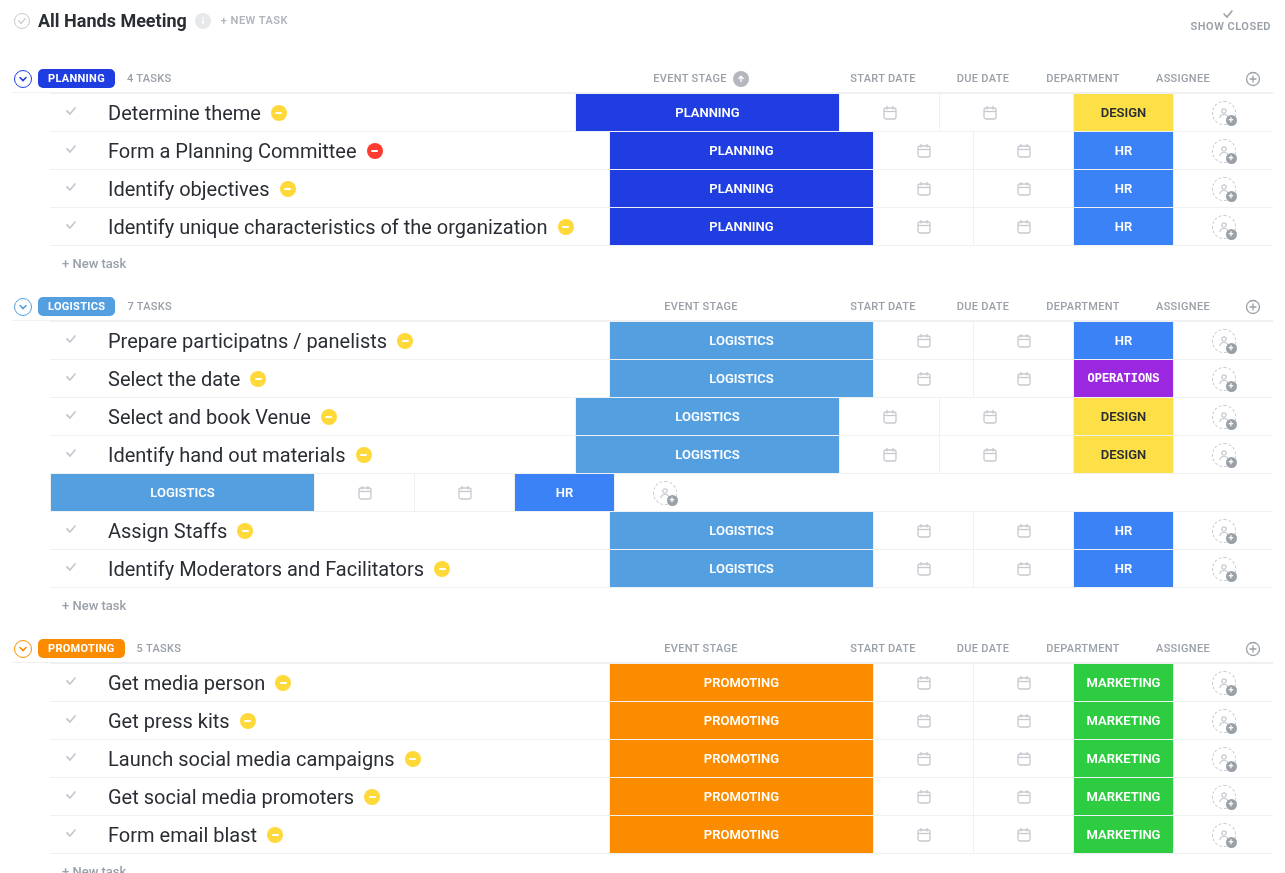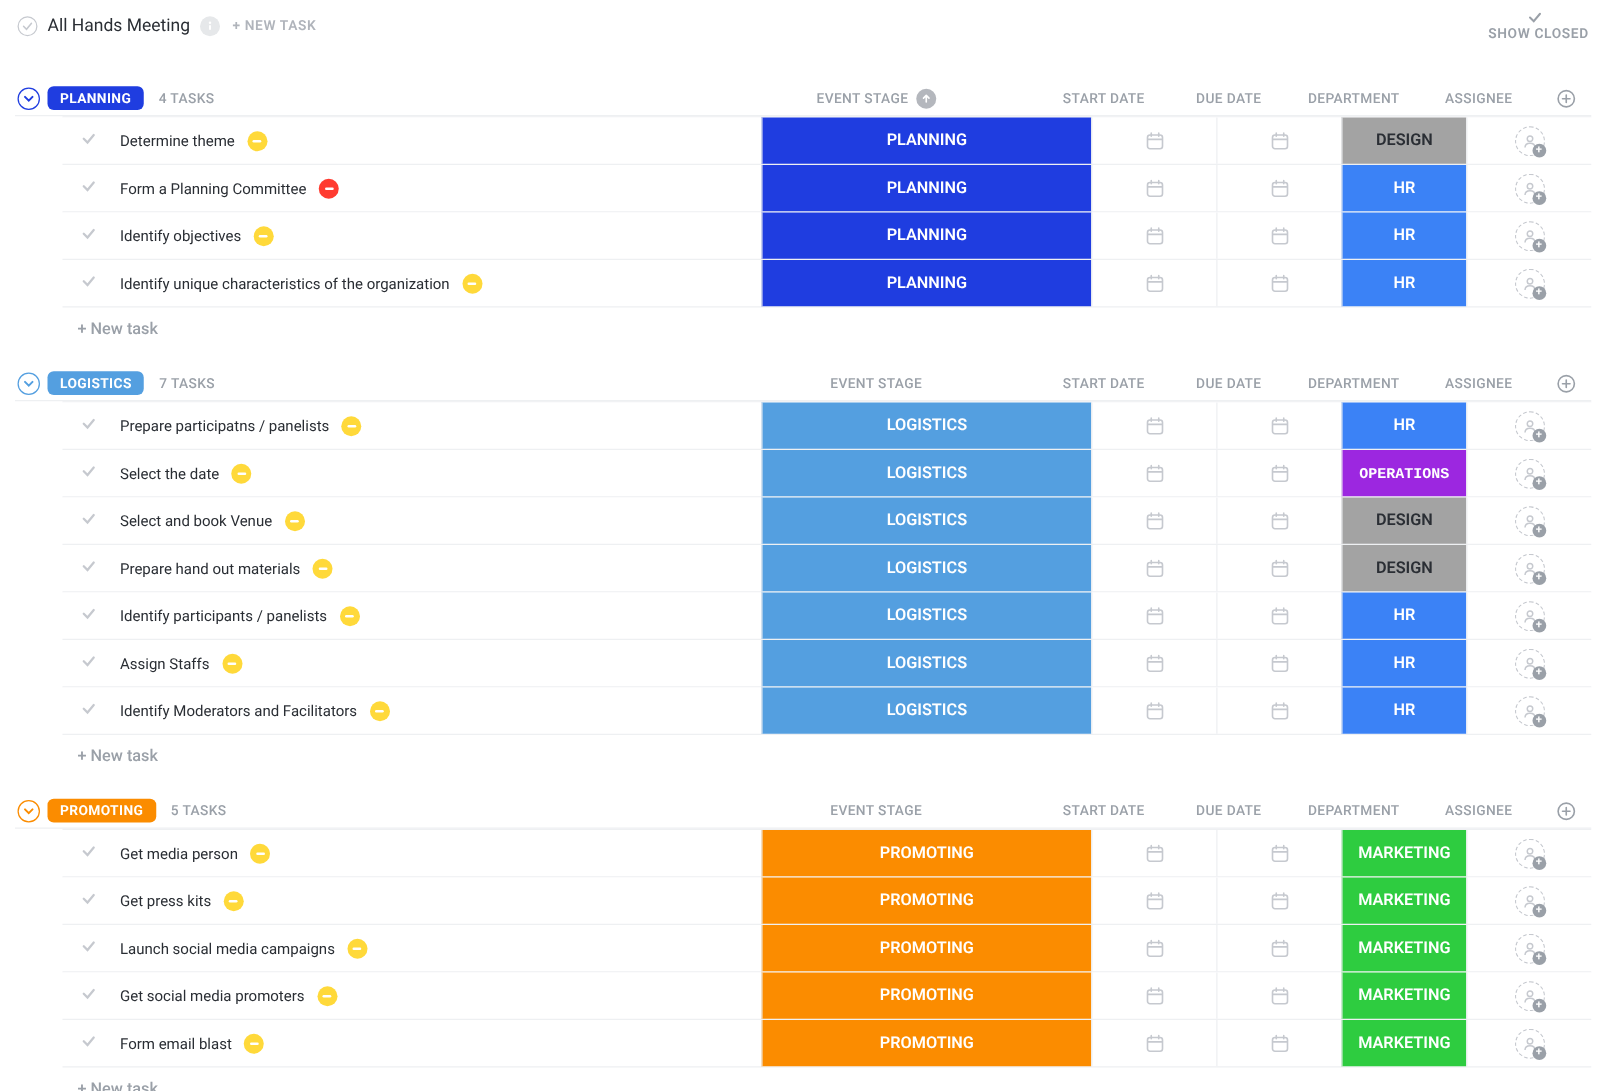--- a/index.html
+++ b/index.html
@@ -21,22 +21,22 @@
   .header .status-circle {
     width: 16px; height: 16px;
     border: 1.5px solid #c6c9cf;
     border-radius: 50%;
     margin-right: 8px;
     display: inline-flex; align-items: center; justify-content: center;
     color: #c6c9cf;
     font-size: 10px;
   }
   .header h1 {
-    font-size: 14px;
-    font-weight: 400;
+    font-size: 18px;
+    font-weight: 700;
     color: #2a2e34;
   }
   .header .info-icon {
     color: #c6c9cf;
     margin-left: 8px;
     font-size: 13px;
     display:inline-flex; align-items:center; justify-content:center;
     width:16px; height:16px; border-radius:50%;
     background: #e6e8ea;
   }
@@ -131,23 +131,23 @@
     min-height: 38px;
   }
   .task-main {
     flex: 1;
     display: flex;
     align-items: center;
     padding-left: 12px;
   }
   .check-icon { color:#c6c9cf; width:18px; text-align:center; }
   .task-title {
-    margin-left: 16px;
+    margin-left: 28px;
     color: #2a2e34;
-    font-size: 12px;
+    font-size: 20px;
   }
   .priority {
     width:16px;height:16px;border-radius:50%;
     display:inline-flex;align-items:center;justify-content:center;
     margin-left: 10px;
   }
   .priority.normal { background:#ffd93a; color:#fff; }
   .priority.high   { background:#ff3b30; color:#fff; }
   .priority .bar { width:7px;height:2px;background:#fff;border-radius:1px; }
 
@@ -183,21 +183,21 @@
     cursor:pointer;
     margin-left: 38px;
   }
 
   
   .stage-PLANNING  { background:#1f3de0; }
   .stage-LOGISTICS { background:#549fe0; }
   .stage-PROMOTING { background:#fb8c00; }
 
   
-  .dept-DESIGN     { background:#a3a3a3; color:#2a2e34 !important; }
+  .dept-DESIGN     { background:#fde047; color:#2a2e34 !important;margin-left:34px; }
   .dept-HR         { background:#3b82f6; }
   .dept-OPERATIONS { background:#9c27e0; font-size:12px;font-family:Liberation Mono, monospace; }
   .dept-MARKETING  { background:#2ecc40; }
 
   
   .accent-PLANNING  { border-color:#1f3de0; color:#1f3de0; }
   .pill-PLANNING    { background:#1f3de0; }
   .accent-LOGISTICS { border-color:#549fe0; color:#549fe0; }
   .pill-LOGISTICS   { background:#549fe0; }
   .accent-PROMOTING { border-color:#fb8c00; color:#fb8c00; }
@@ -540,21 +540,21 @@
               </svg>
               <span class="assignee-plus">+</span>
             </span>
           </div>
         </div>
         <div class="task-row">
           <div class="task-main">
             <span class="check-icon"><svg width="14" height="14" viewBox="0 0 14 14">
                 <path d="M3 7 L6 10 L11 4" stroke="#c6c9cf" stroke-width="1.8" fill="none" stroke-linecap="round"></path>
               </svg></span>
-            <span class="task-title">Prepare hand out materials</span>
+            <span class="task-title">Identify hand out materials</span>
             <span class="priority normal">
               <span class="bar"></span>
             </span>
           </div>
           <div class="cell stage stage-LOGISTICS">LOGISTICS</div>
           <div class="cell date">
             <svg width="16" height="16" viewBox="0 0 16 16">
               <rect x="2" y="3" width="12" height="11" rx="2" fill="none" stroke="#c6c9cf" stroke-width="1.3"></rect>
               <path d="M2 6.5 H14" stroke="#c6c9cf" stroke-width="1.3"></path>
               <path d="M5 1.5 V4 M11 1.5 V4" stroke="#c6c9cf" stroke-width="1.3" stroke-linecap="round"></path>
@@ -572,29 +572,20 @@
             <span class="assignee-avatar">
               <svg width="12" height="12" viewBox="0 0 12 12">
                 <circle cx="6" cy="4" r="2.2" fill="none" stroke="#c6c9cf" stroke-width="1.2"></circle>
                 <path d="M2 11 C2 8.5 4 7.5 6 7.5 C8 7.5 10 8.5 10 11" fill="none" stroke="#c6c9cf" stroke-width="1.2"></path>
               </svg>
               <span class="assignee-plus">+</span>
             </span>
           </div>
         </div>
         <div class="task-row">
-          <div class="task-main">
-            <span class="check-icon"><svg width="14" height="14" viewBox="0 0 14 14">
-                <path d="M3 7 L6 10 L11 4" stroke="#c6c9cf" stroke-width="1.8" fill="none" stroke-linecap="round"></path>
-              </svg></span>
-            <span class="task-title">Identify participants / panelists</span>
-            <span class="priority normal">
-              <span class="bar"></span>
-            </span>
-          </div>
           <div class="cell stage stage-LOGISTICS">LOGISTICS</div>
           <div class="cell date">
             <svg width="16" height="16" viewBox="0 0 16 16">
               <rect x="2" y="3" width="12" height="11" rx="2" fill="none" stroke="#c6c9cf" stroke-width="1.3"></rect>
               <path d="M2 6.5 H14" stroke="#c6c9cf" stroke-width="1.3"></path>
               <path d="M5 1.5 V4 M11 1.5 V4" stroke="#c6c9cf" stroke-width="1.3" stroke-linecap="round"></path>
             </svg>
           </div>
           <div class="cell date">
             <svg width="16" height="16" viewBox="0 0 16 16">

